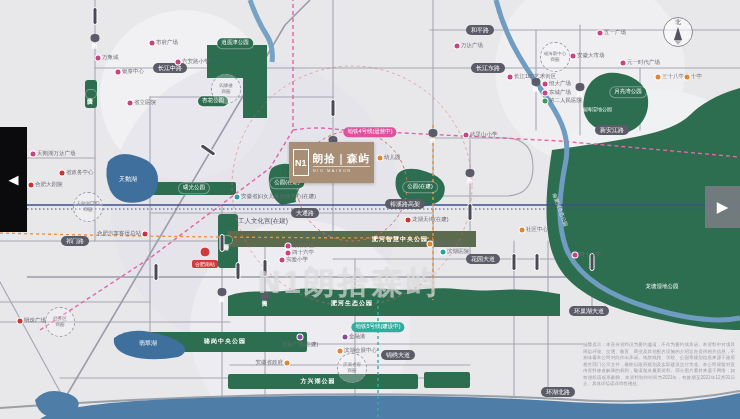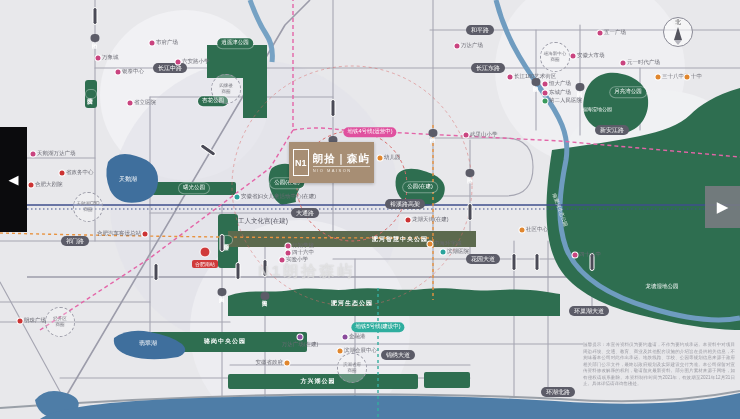--- a/index.html
+++ b/index.html
@@ -36,21 +36,21 @@
   #logo .en{color:#f0e9e0;font-size:4px;letter-spacing:1.5px;border-top:1px solid rgba(255,255,255,.6);padding-top:1.5px;margin-top:1.5px;}
   
   #compass{position:absolute;left:663px;top:17px;width:30px;height:30px;border:1px solid #8a8a96;border-radius:50%;background:rgba(255,255,255,.55);z-index:3;text-align:center;}
   #compass .n{font-size:6px;color:#555;line-height:8px;}
   #compass .needle{width:0;height:0;margin:1px auto 0;border-left:4px solid transparent;border-right:4px solid transparent;border-bottom:13px solid #55555f;position:relative;}
   #compass .needle:after{content:"";position:absolute;left:-4px;top:13px;border-left:4px solid transparent;border-right:4px solid transparent;border-top:5px solid #b5b5bd;}
   
   #prev{position:absolute;left:0;top:127px;width:27px;height:105px;background:#0b0b0d;color:#fff;z-index:6;display:flex;align-items:center;justify-content:center;font-size:13px;cursor:pointer;}
   #next{position:absolute;left:705px;top:186px;width:35px;height:42px;background:rgba(125,125,132,.85);color:#fff;z-index:6;display:flex;align-items:center;justify-content:center;font-size:15px;cursor:pointer;}
   
-  #wm{position:absolute;left:258px;top:262px;font-size:15px;font-weight:bold;color:rgba(255,255,255,.5);text-shadow:0 0 1px rgba(120,120,120,.4);letter-spacing:3px;z-index:4;white-space:nowrap;}
+  #wm{position:absolute;left:258px;top:262px;font-size:31px;font-weight:bold;color:rgba(255,255,255,.5);text-shadow:0 0 1px rgba(120,120,120,.4);letter-spacing:3px;z-index:4;white-space:nowrap;}
   
   #disc{position:absolute;left:583px;top:342px;width:152px;height:48px;font-size:4.5px;color:#9a9aa2;line-height:1.45;text-align:justify;overflow:hidden;z-index:2;}
   
   #lake{position:absolute;left:478px;top:393px;color:#fff;font-size:13px;font-weight:bold;letter-spacing:40px;z-index:3;white-space:nowrap;}
 </style>
 </head>
 <body>
 
 <div id="stage">
 

